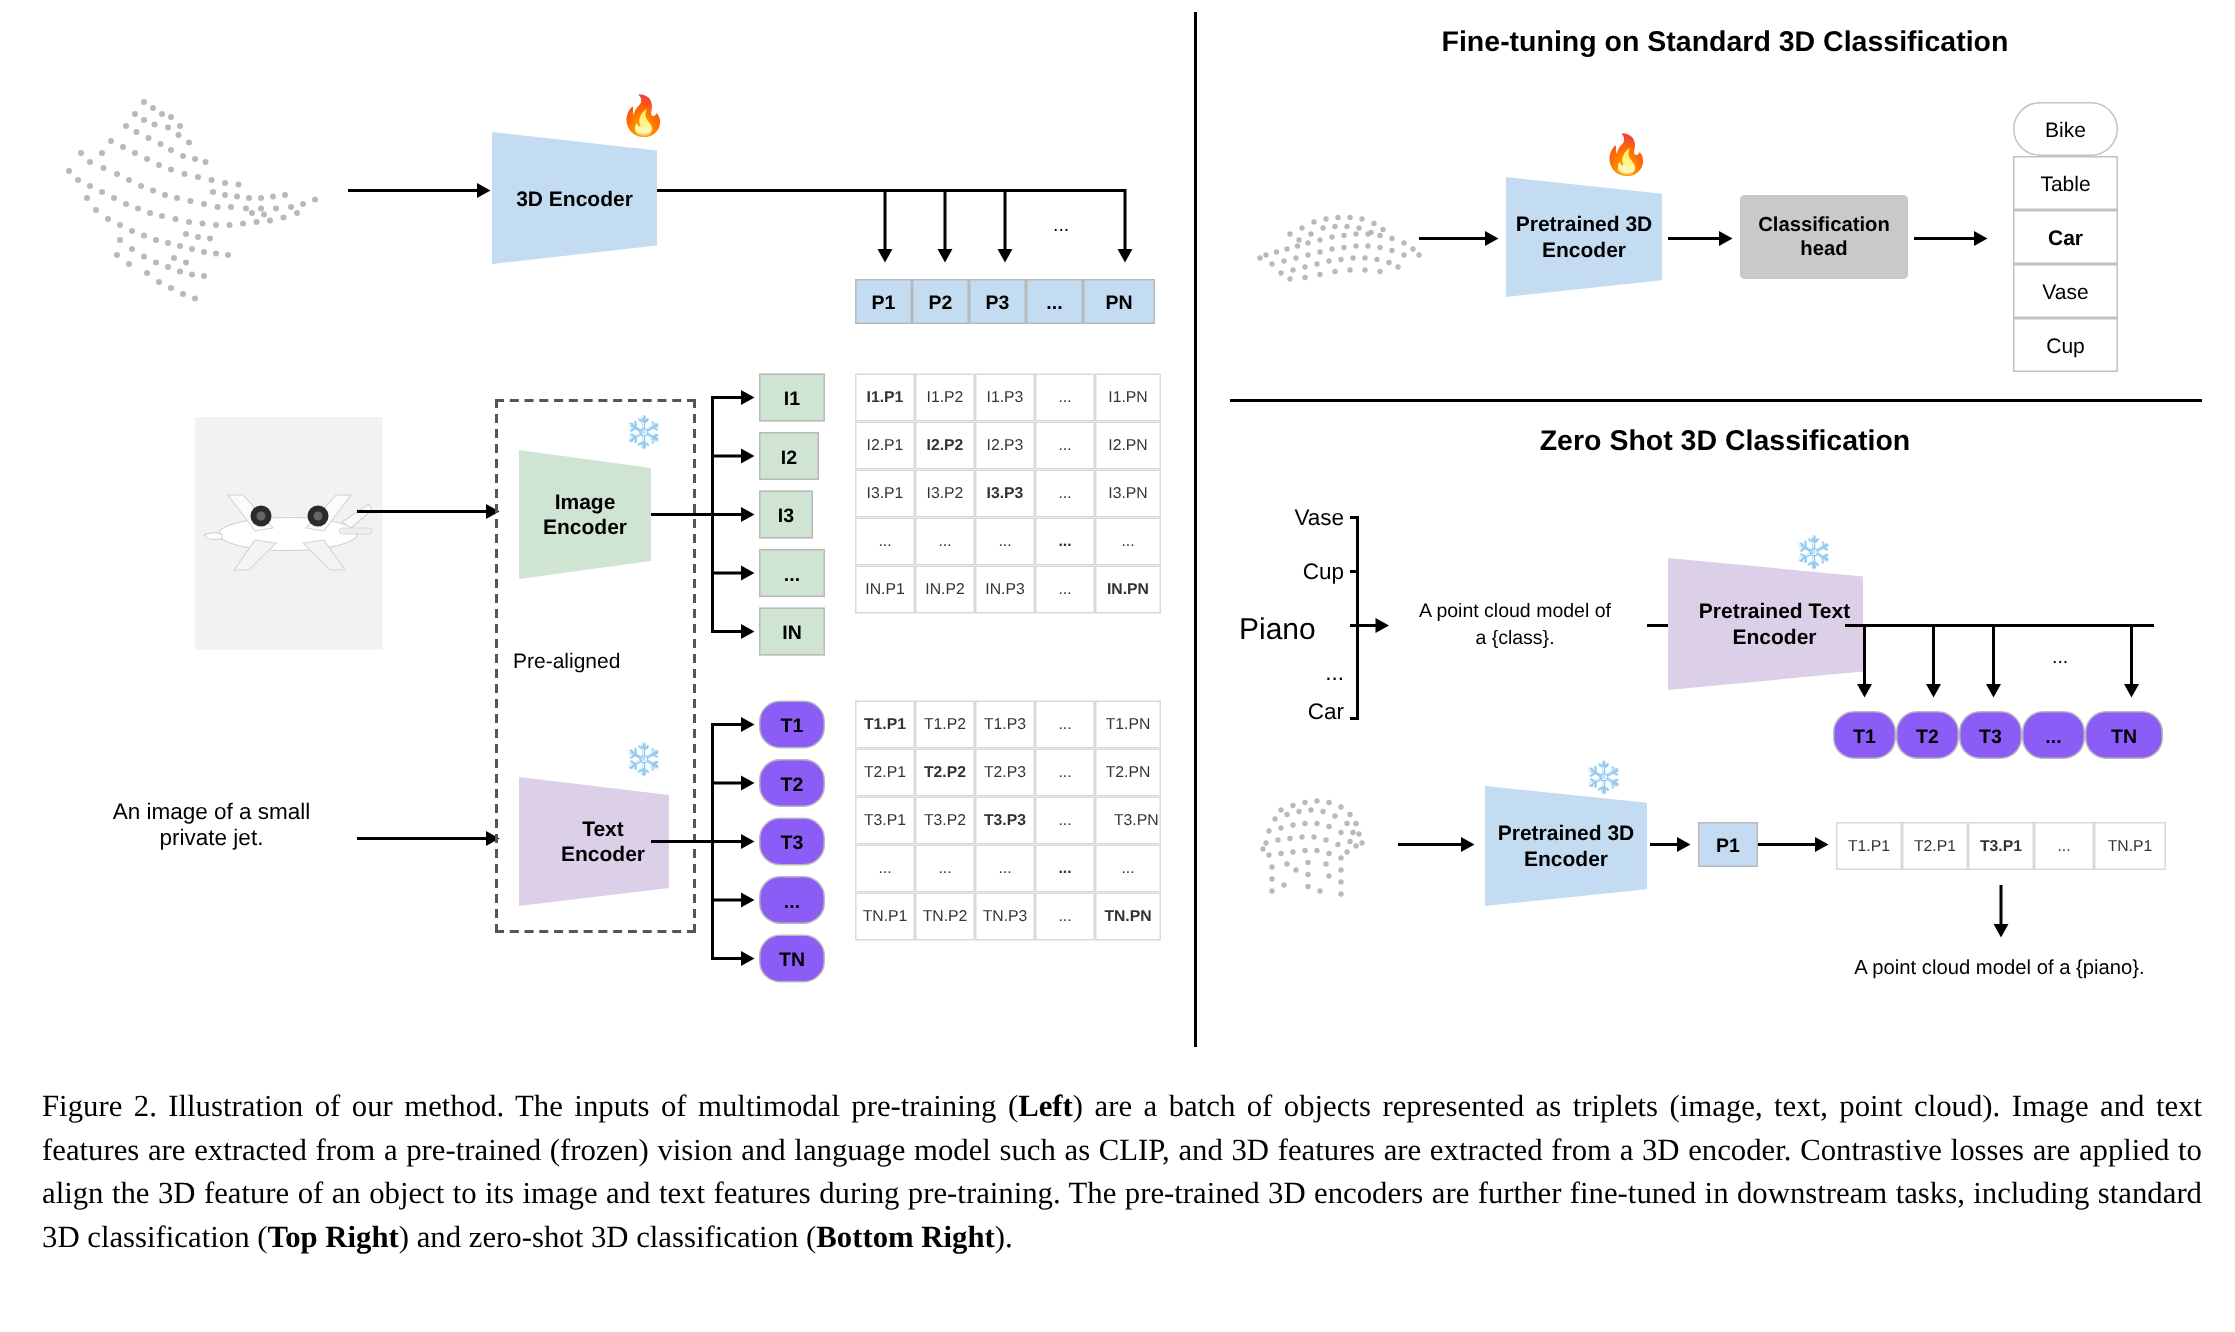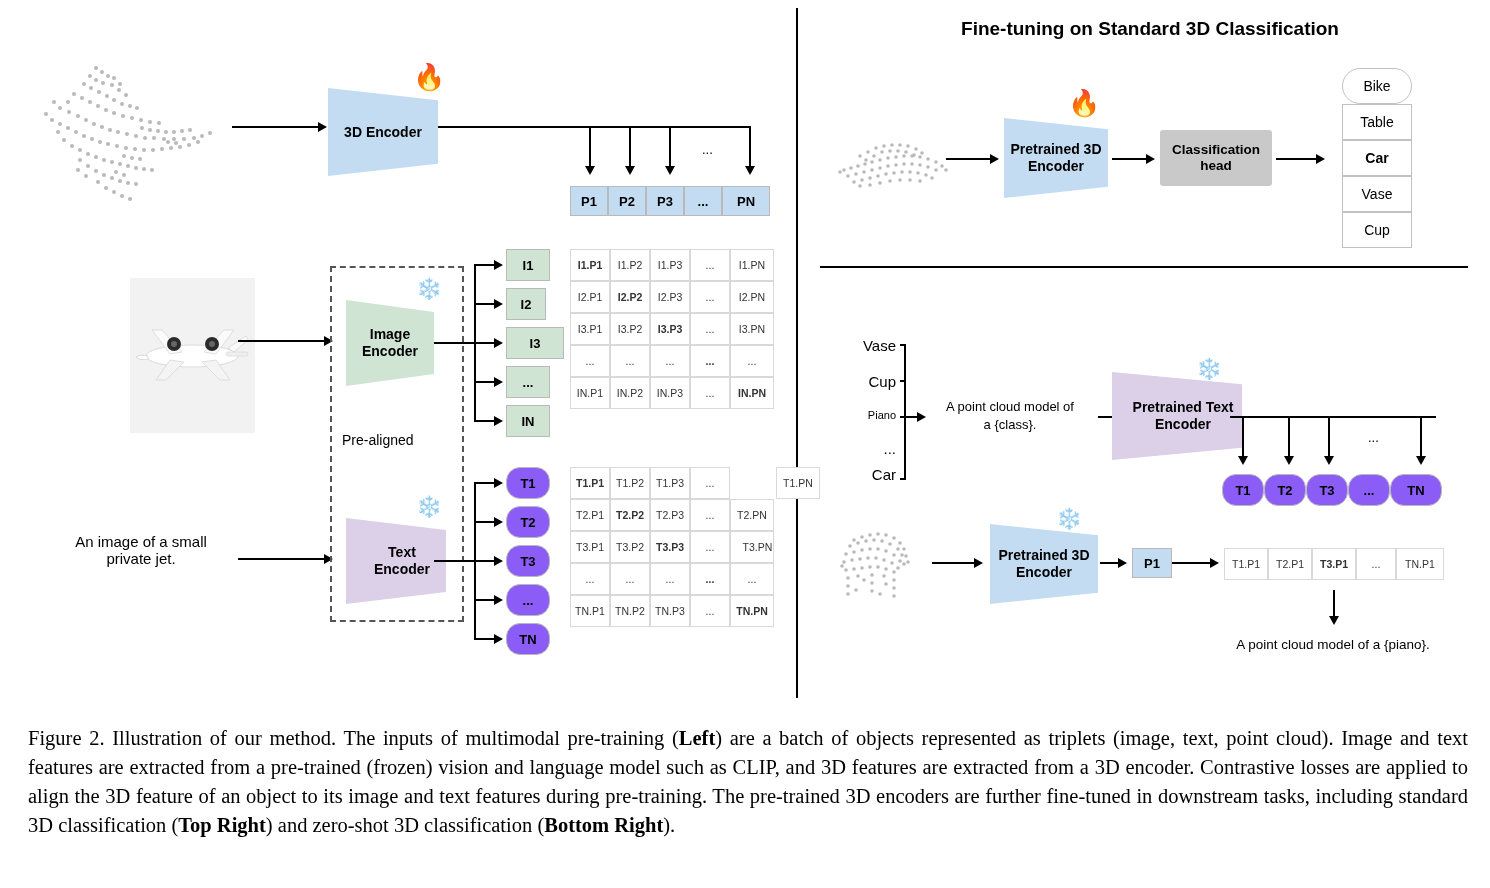--- a/index.html
+++ b/index.html
@@ -180,20 +180,21 @@
 </style>
 </head>
 <body>
 
 <div class="fig">
 
   <div class="vdivider" style="left:796px; top:8px; height:690px;"></div>
   <div class="hdivider" style="left:820px; top:266px; width:648px;"></div>
 
   <div class="panel-title abs" style="left:830px; top:18px; width:640px;">Fine-tuning on Standard 3D Classification</div>
+  <div class="panel-title abs" style="left:830px; top:284px; width:640px;">Zero Shot 3D Classification</div>
 
   <svg class="pc" style="left:24px; top:50px;" width="210" height="170" viewBox="0 0 210 170">
     <g fill="#b9b9b9">
       <circle cx="72" cy="18" r="2"></circle>
         <circle cx="78" cy="22" r="2"></circle>
         <circle cx="84" cy="26" r="2"></circle>
       <circle cx="66" cy="26" r="2"></circle>
         <circle cx="72" cy="30" r="2"></circle>
         <circle cx="79" cy="33" r="2"></circle>
       <circle cx="88" cy="35" r="2"></circle>
@@ -379,21 +380,21 @@
   <div class="arrow-r" style="left:494px; top:299px;"></div>
   <div class="line-h" style="left:474px; top:342px; width:24px;"></div>
   <div class="arrow-r" style="left:494px; top:338px;"></div>
   <div class="line-h" style="left:474px; top:381px; width:24px;"></div>
   <div class="arrow-r" style="left:494px; top:377px;"></div>
   <div class="line-h" style="left:474px; top:420px; width:24px;"></div>
   <div class="arrow-r" style="left:494px; top:416px;"></div>
 
   <div class="cellbox tok tok-green" style="left:506px; top:249px; width:44px; height:32px;">I1</div>
   <div class="cellbox tok tok-green" style="left:506px; top:288px; width:40px; height:32px;">I2</div>
-  <div class="cellbox tok tok-green" style="left:506px; top:327px; width:58px; height:32px;">I3</div>
+  <div class="cellbox tok tok-green" style="left:506px; top:327px; width:36px; height:32px;">I3</div>
   <div class="cellbox tok tok-green" style="left:506px; top:366px; width:44px; height:32px;">...</div>
   <div class="cellbox tok tok-green" style="left:506px; top:405px; width:44px; height:32px;">IN</div>
 
   <div class="grid-cell hl" style="left:570px; top:249px; width:40px; height:32px;">I1.P1</div>
   <div class="grid-cell" style="left:610px; top:249px; width:40px; height:32px;">I1.P2</div>
   <div class="grid-cell" style="left:650px; top:249px; width:40px; height:32px;">I1.P3</div>
   <div class="grid-cell" style="left:690px; top:249px; width:40px; height:32px;">...</div>
   <div class="grid-cell" style="left:730px; top:249px; width:44px; height:32px;">I1.PN</div>
 
   <div class="grid-cell" style="left:570px; top:281px; width:40px; height:32px;">I2.P1</div>
@@ -436,21 +437,21 @@
   <div class="cellbox tok tok-purple" style="left:506px; top:467px; width:44px; height:32px;">T1</div>
   <div class="cellbox tok tok-purple" style="left:506px; top:506px; width:44px; height:32px;">T2</div>
   <div class="cellbox tok tok-purple" style="left:506px; top:545px; width:44px; height:32px;">T3</div>
   <div class="cellbox tok tok-purple" style="left:506px; top:584px; width:44px; height:32px;">...</div>
   <div class="cellbox tok tok-purple" style="left:506px; top:623px; width:44px; height:32px;">TN</div>
 
   <div class="grid-cell hl" style="left:570px; top:467px; width:40px; height:32px;">T1.P1</div>
   <div class="grid-cell" style="left:610px; top:467px; width:40px; height:32px;">T1.P2</div>
   <div class="grid-cell" style="left:650px; top:467px; width:40px; height:32px;">T1.P3</div>
   <div class="grid-cell" style="left:690px; top:467px; width:40px; height:32px;">...</div>
-  <div class="grid-cell" style="left:730px; top:467px; width:44px; height:32px;margin-left:46px;">T1.PN</div>
+  <div class="grid-cell" style="left:730px; top:467px; width:44px; height:32px;">T1.PN</div>
 
   <div class="grid-cell" style="left:570px; top:499px; width:40px; height:32px;">T2.P1</div>
   <div class="grid-cell hl" style="left:610px; top:499px; width:40px; height:32px;">T2.P2</div>
   <div class="grid-cell" style="left:650px; top:499px; width:40px; height:32px;">T2.P3</div>
   <div class="grid-cell" style="left:690px; top:499px; width:40px; height:32px;">...</div>
   <div class="grid-cell" style="left:730px; top:499px; width:44px; height:32px;">T2.PN</div>
 
   <div class="grid-cell" style="left:570px; top:531px; width:40px; height:32px;">T3.P1</div>
   <div class="grid-cell" style="left:610px; top:531px; width:40px; height:32px;">T3.P2</div>
   <div class="grid-cell hl" style="left:650px; top:531px; width:40px; height:32px;">T3.P3</div>
@@ -557,21 +558,21 @@
   <div class="arrow-r" style="left:1316px; top:154px;"></div>
 
   <div class="listcell" style="left:1342px; top:68px; width:70px; height:36px;border-radius:18px;">Bike</div>
   <div class="listcell" style="left:1342px; top:104px; width:70px; height:36px;">Table</div>
   <div class="listcell hl" style="left:1342px; top:140px; width:70px; height:36px;">Car</div>
   <div class="listcell" style="left:1342px; top:176px; width:70px; height:36px;">Vase</div>
   <div class="listcell" style="left:1342px; top:212px; width:70px; height:36px;">Cup</div>
 
   <div class="plain-text" style="left:836px; top:337px; width:60px; text-align:right; font-size:15px;">Vase</div>
   <div class="plain-text" style="left:836px; top:373px; width:60px; text-align:right; font-size:15px;">Cup</div>
-  <div class="plain-text" style="left:826px; top:409px; width:70px; text-align:right; font-size:11px;">Piano</div>
+  <div class="plain-text" style="left:826px; top:409px; width:70px; text-align:left; font-size:20px;">Piano</div>
   <div class="plain-text" style="left:836px; top:440px; width:60px; text-align:right; font-size:15px;">...</div>
   <div class="plain-text" style="left:836px; top:466px; width:60px; text-align:right; font-size:15px;">Car</div>
 
   <div class="line-v" style="left:904px; top:344px; height:136px;"></div>
   <div class="line-h" style="left:900px; top:344px; width:6px;"></div>
   <div class="line-h" style="left:900px; top:380px; width:6px;"></div>
   <div class="line-h" style="left:900px; top:416px; width:6px;"></div>
   <div class="line-h" style="left:900px; top:478px; width:6px;"></div>
   <div class="line-h" style="left:904px; top:416px; width:16px;"></div>
   <div class="arrow-r" style="left:917px; top:412px;"></div>

